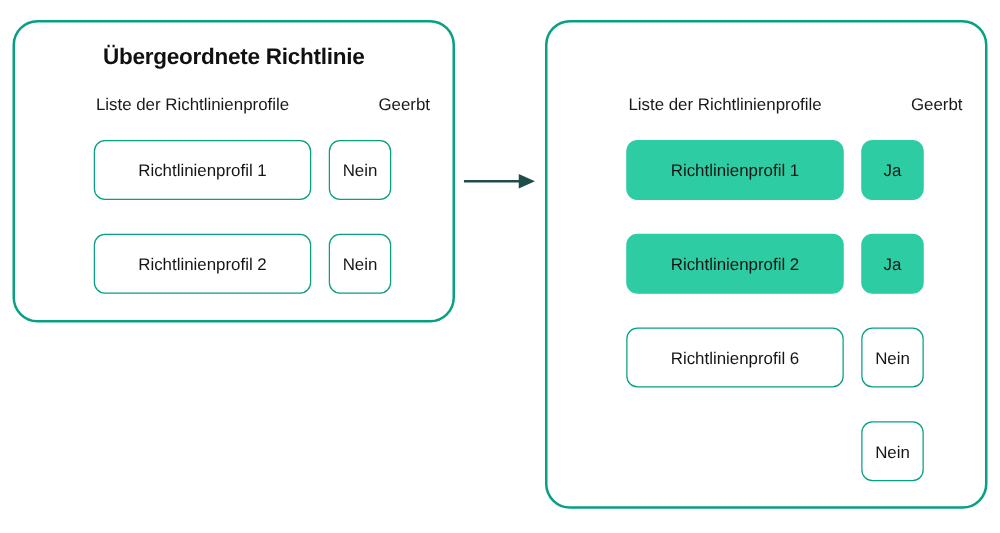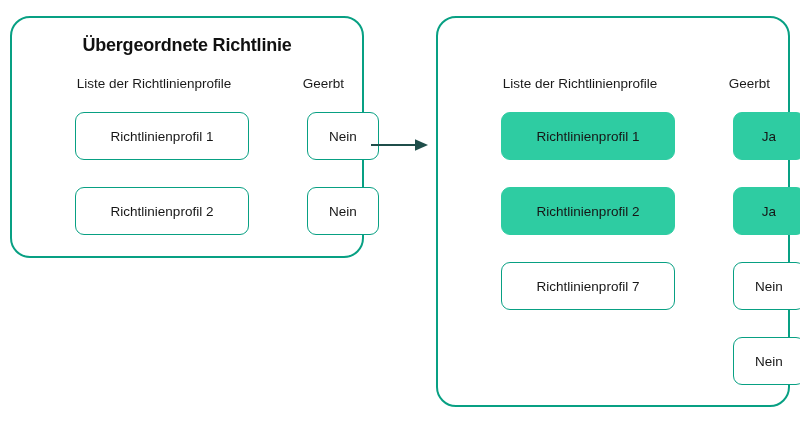--- a/index.html
+++ b/index.html
@@ -88,22 +88,21 @@
     height: 48px;
     white-space: nowrap;
   }
   .cell.profile {
     left: 35px;
     width: 174px;
     margin-left: 28px;
   }
   .cell.inherit {
     left: 251px;
-    width: 72px;
-    margin-left: 44px;
+    width: 50px;
   }
   .cell.filled {
     background: #2ecca2;
     border-color: #2ecca2;
   }
 
   #arrow {
     position: absolute;
     left: 371px;
     top: 136px;
@@ -143,20 +142,20 @@
     <div class="cell profile filled">Richtlinienprofil 1</div>
     <div class="cell inherit filled">Ja</div>
   </div>
 
   <div class="row" style="top:169px">
     <div class="cell profile filled">Richtlinienprofil 2</div>
     <div class="cell inherit filled">Ja</div>
   </div>
 
   <div class="row" style="top:244px">
-    <div class="cell profile">Richtlinienprofil 7</div>
+    <div class="cell profile">Richtlinienprofil 6</div>
     <div class="cell inherit">Nein</div>
   </div>
 
   <div class="row" style="top:319px">
     <div class="cell inherit">Nein</div>
   </div>
 </div>
 
 </body></html>

